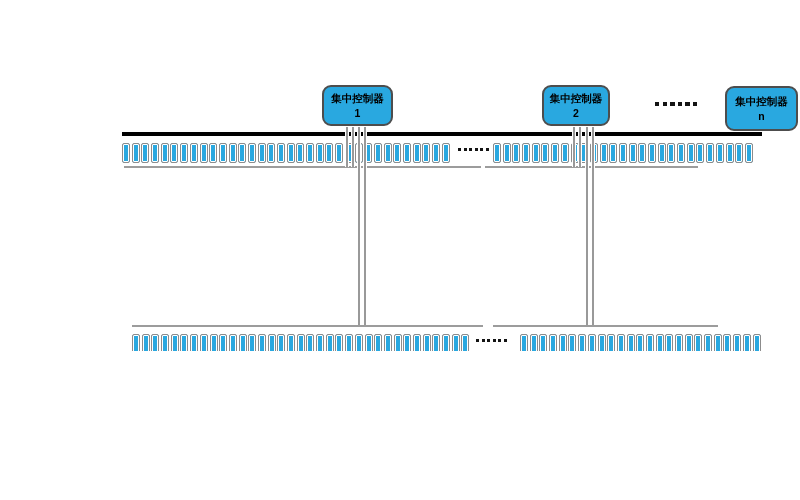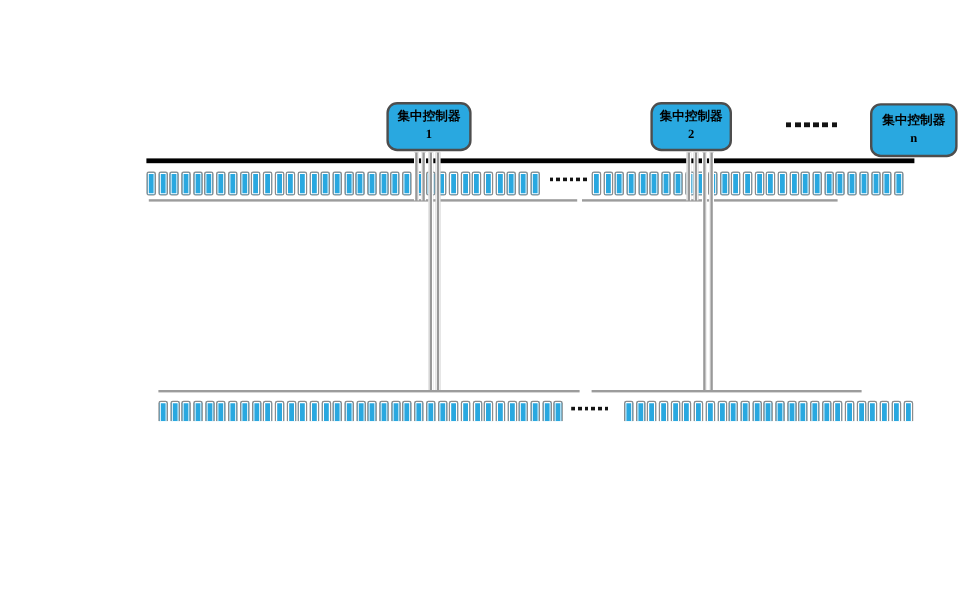--- a/index.html
+++ b/index.html
@@ -1,18 +1,18 @@
 <!DOCTYPE html>
 <html><head>
 <meta charset="utf-8">
 <style>
   html,body{margin:0;padding:0;background:#fff;}
   #canvas{
     position:relative;width:800px;height:351px;background:#ffffff;overflow:hidden;
-    font-family:Liberation Serif, serif;
+    font-family:Liberation Sans, sans-serif;
     --device-blue:#29a8e0; --wire-gray:#999999; --bus-gray:#9c9c9c;
     --line-black:#000000; --note-red:#ff0000;
   }
   
   .ctrl{
     position:absolute;background:var(--device-blue);
     border:2px solid #4d4d4d;border-radius:9px;
     display:flex;flex-direction:column;align-items:center;justify-content:center;
     font-weight:bold;font-size:10.5px;color:#000;line-height:1.35;text-align:center;
     z-index:6;box-sizing:border-box;

